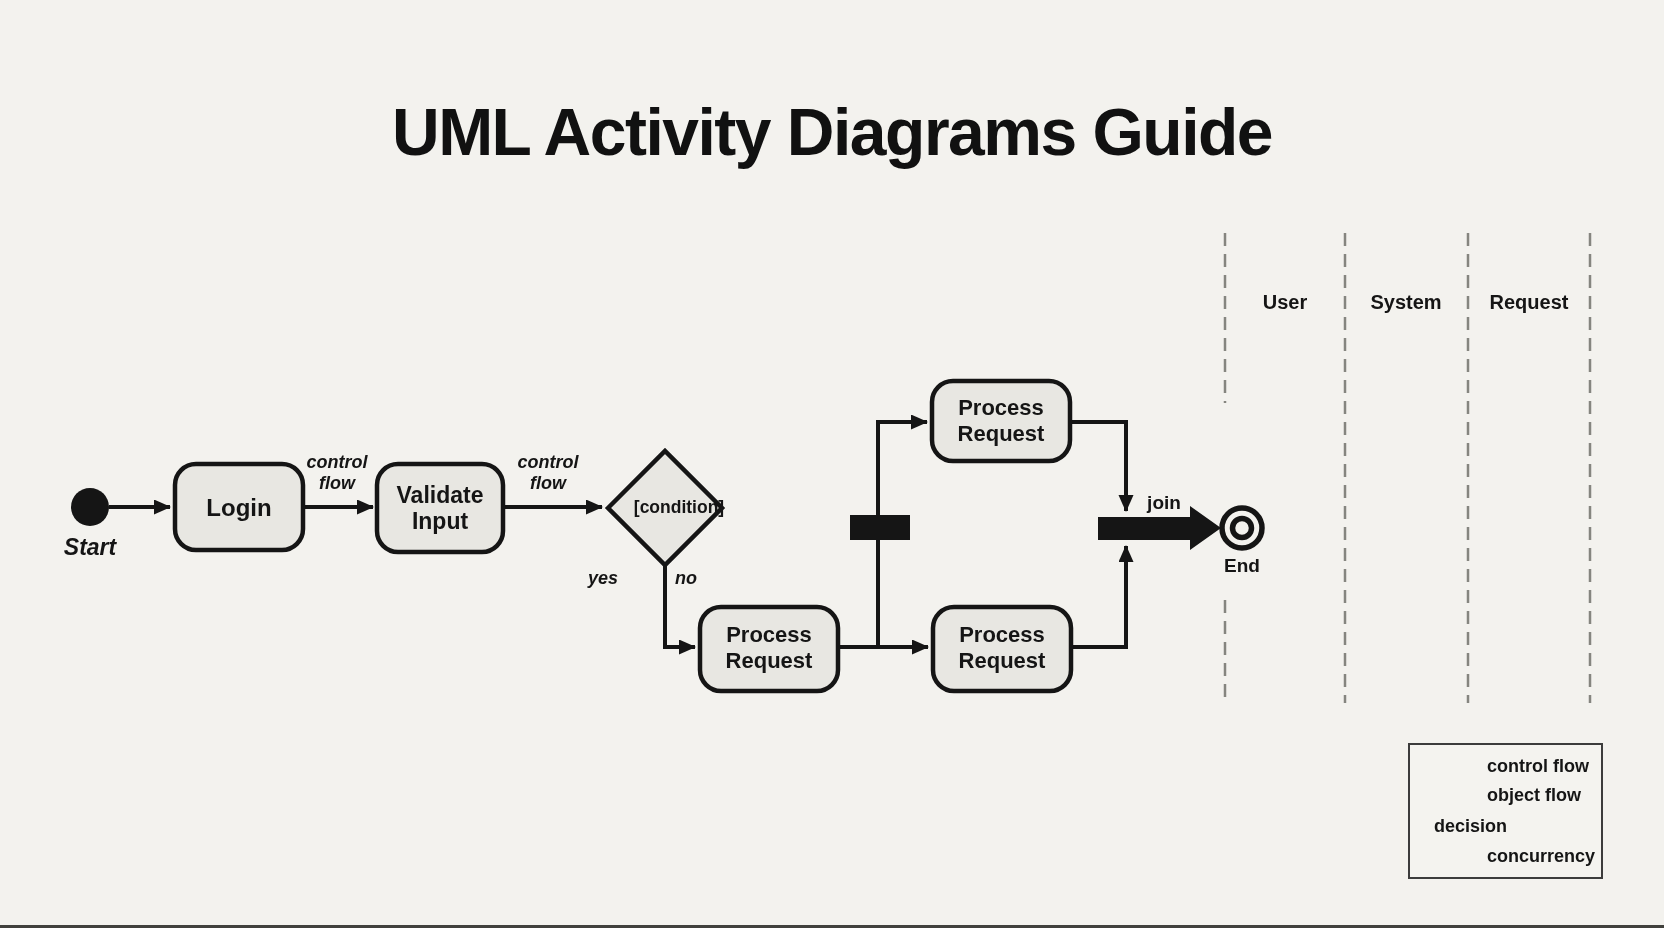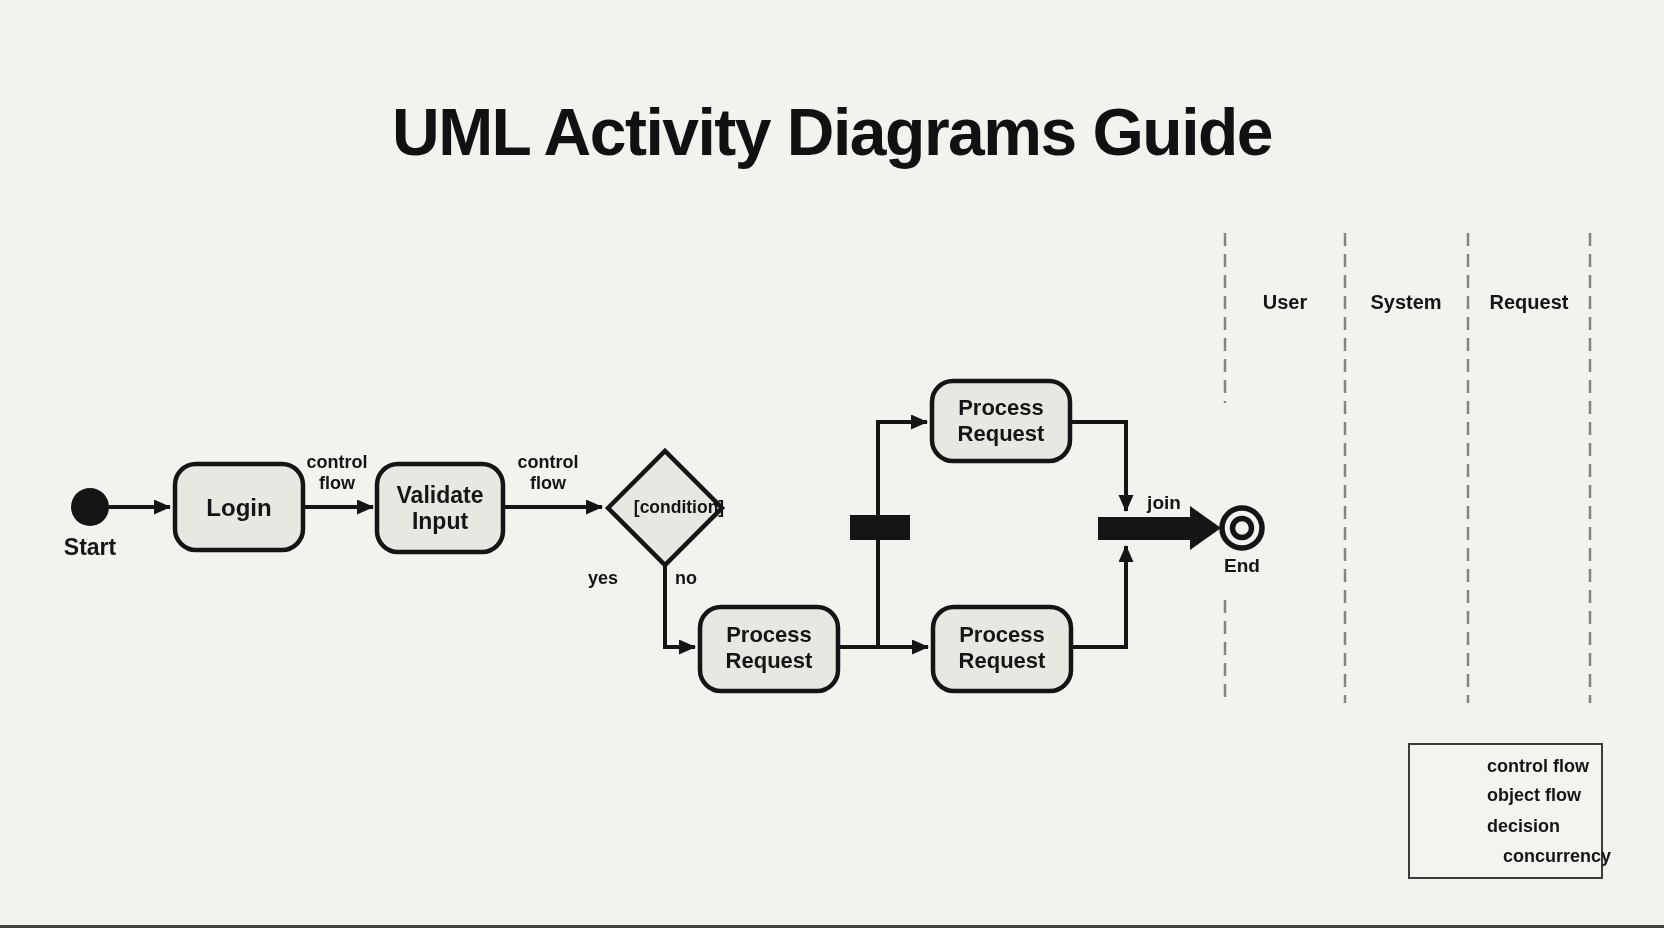--- a/index.html
+++ b/index.html
@@ -23,21 +23,21 @@
     line-height:1.12;
   }
   .title{
     left:832px;top:133px;
     font-size:66px;
     letter-spacing:-1.5px;
     white-space:nowrap;
     color:#111;
   }
   .node-label{font-size:22px;line-height:26px;}
-  .small-label{font-size:18px;line-height:21px;}
+  .small-label{font-size:18px;line-height:21px;font-style:italic;}
   .lane-label{font-size:20px;}
   .legend-box{
     position:absolute;
     left:1408px;top:743px;width:195px;height:136px;
     border:2px solid #3c3c3c;
     background:#f4f3ef;
     box-sizing:border-box;
   }
   .legend-label{
     position:absolute;
@@ -148,17 +148,17 @@
 
   <div class="lbl" style="left:1242px;top:566px;font-size:19px;">End</div>
 
   <div class="lbl lane-label" style="left:1285px;top:302px;">User</div>
   <div class="lbl lane-label" style="left:1406px;top:302px;">System</div>
   <div class="lbl lane-label" style="left:1529px;top:302px;">Request</div>
 
   <div class="legend-box"></div>
   <div class="legend-label" style="left:1487px;top:766px;">control flow</div>
   <div class="legend-label" style="left:1487px;top:795px;text-align:right;">object flow</div>
-  <div class="legend-label" style="left:1487px;top:826px;text-align:right;">decision</div>
-  <div class="legend-label" style="left:1487px;top:856px;margin-left:16px;">concurrency</div>
+  <div class="legend-label" style="left:1434px;top:826px;text-align:right;">decision</div>
+  <div class="legend-label" style="left:1487px;top:856px;">concurrency</div>
 
   <div class="bottom-edge"></div>
 </div>
 
 </body></html>

